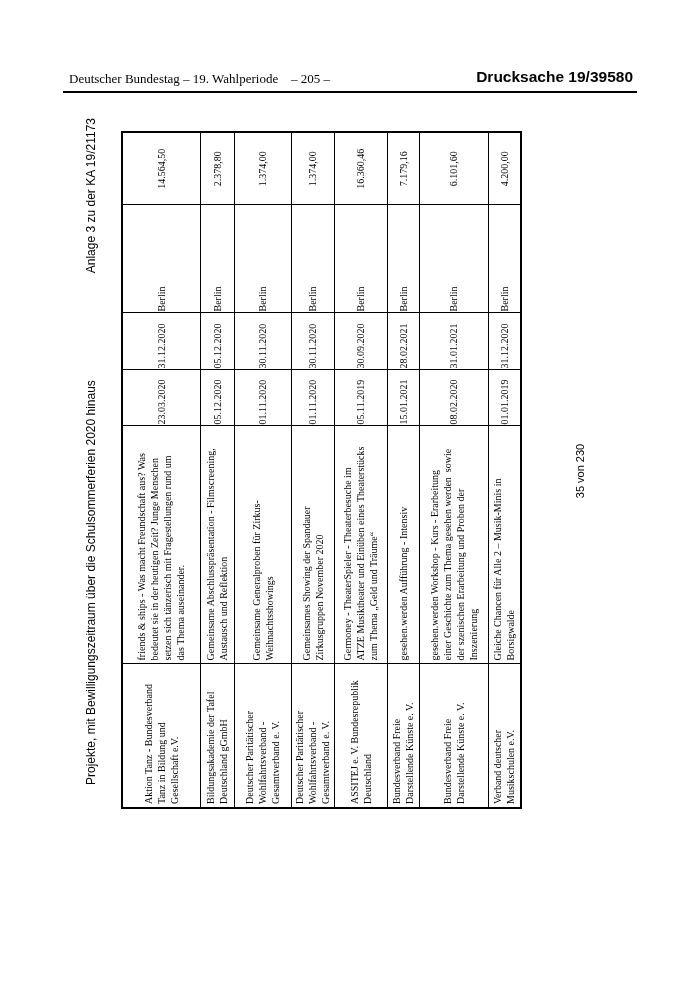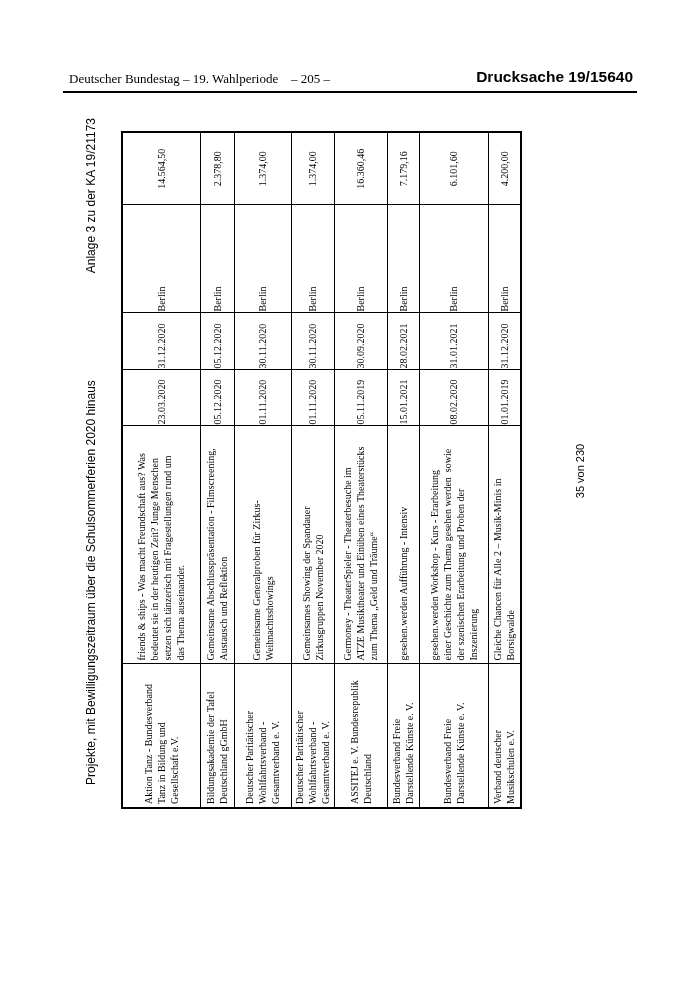--- a/index.html
+++ b/index.html
@@ -64,21 +64,21 @@
     font-family: "Liberation Sans", sans-serif; font-size: 11px;
   }
 </style>
 </head>
 <body>
 
 <div class="page">
 
   <div class="hdr-left">Deutscher Bundestag – 19. Wahlperiode</div>
   <div class="hdr-center">– 205 –</div>
-  <div class="hdr-right">Drucksache 19/15640</div>
+  <div class="hdr-right">Drucksache 19/39580</div>
   <div class="hdr-rule"></div>
 
   <div class="landscape">
 
     <div class="ls-headline">
       <span>Projekte, mit Bewilligungszeitraum über die Schulsommerferien 2020 hinaus</span>
       <span>Anlage 3 zu der KA 19/21173</span>
     </div>
 
     <table class="projects-table">

